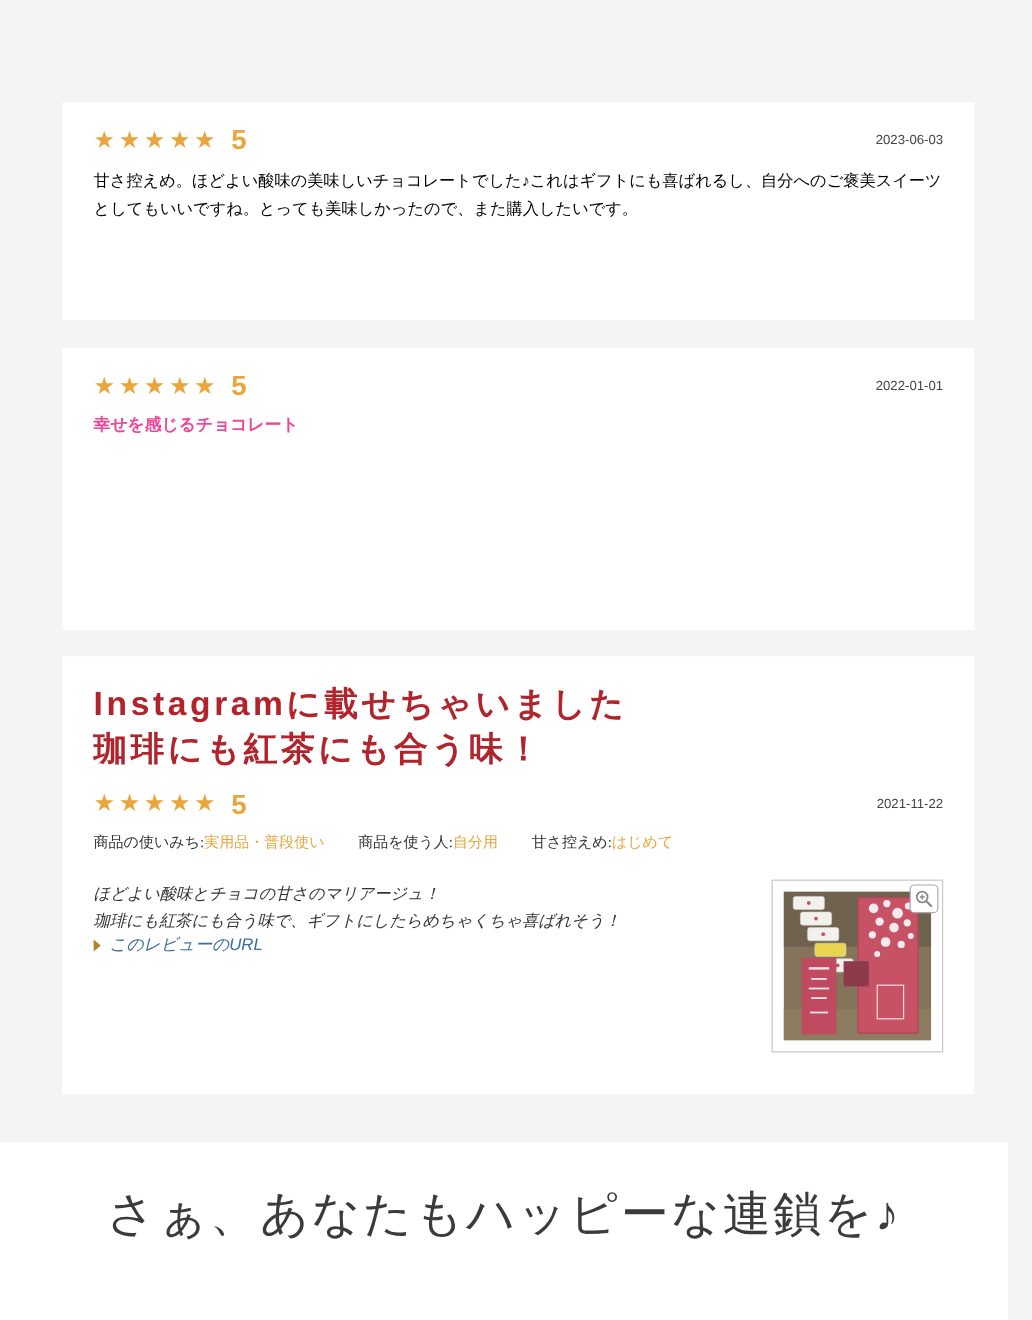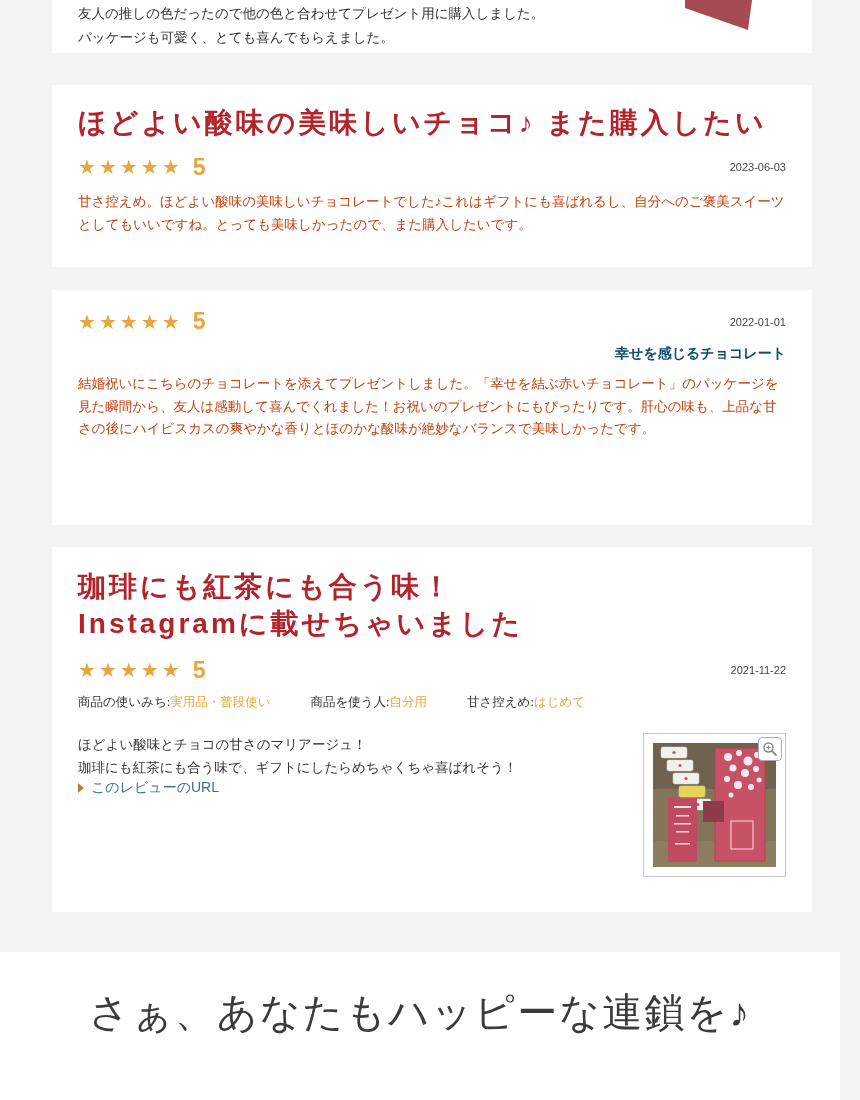--- a/index.html
+++ b/index.html
@@ -29,26 +29,26 @@
   .card-3{top:547px;height:365px;padding:22px 26px;}
   .review-title{
     margin:0 0 14px;
     font-size:28px;font-weight:bold;line-height:1.32;
     color:#b1242c;letter-spacing:3px;
   }
   .rating-row{display:flex;align-items:center;margin:0 0 12px;}
   .stars{color:#e9a63e;font-size:20px;letter-spacing:3px;line-height:1;}
   .rating-num{color:#e9a63e;font-size:23px;font-weight:bold;margin-left:10px;line-height:1;}
   .review-date{margin-left:auto;color:#444;font-size:11px;}
-  .review-body{margin:0;font-size:13.5px;line-height:1.68;color:#c2410c;}
-  .review-subtitle{margin:4px 0 10px;font-size:14px;font-weight:bold;color:#0c4a6e;text-align:right;}
-  .meta-row{display:flex;gap:40px;font-size:12.5px;margin:2px 0 22px;font-family:Liberation Serif, serif;}
+  .review-body{margin:0;font-size:13.5px;line-height:1.68;color:#000000;}
+  .review-subtitle{margin:4px 0 10px;font-size:14px;font-weight:bold;color:#ec4899;}
+  .meta-row{display:flex;gap:28px;font-size:12.5px;margin:2px 0 22px;font-family:Liberation Serif, serif;}
   .meta-label{color:#333;}
   .meta-value{color:#e9a63e;}
-  .content-row{display:flex;align-items:flex-start;}
+  .content-row{display:flex;align-items:flex-start;font-style:italic;}
   .content-left{flex:1;padding-right:22px;}
   .body-line{margin:0;font-size:13.5px;line-height:1.72;color:#333;}
   .link-row{display:flex;align-items:center;}
   .link-arrow{
     width:0;height:0;margin-right:7px;
     border-left:6px solid #b08230;
     border-top:5px solid transparent;
     border-bottom:5px solid transparent;
   }
   .review-link{color:#3c6e9f;font-size:14px;text-decoration:none;cursor:pointer;}
@@ -73,50 +73,43 @@
   .footer-headline{
     margin-top:34px;font-size:40px;font-weight:500;
     color:#3b3b3b;letter-spacing:2px;line-height:1.3;
   }
 </style>
 </head>
 <body>
 
 <div class="page">
 
-  <div class="card card-top">
-    <p>友人の推しの色だったので他の色と合わせてプレゼント用に購入しました。</p>
-    <p>パッケージも可愛く、とても喜んでもらえました。</p>
-    <div class="photo-corner"></div>
-  </div>
 
   <div class="card card-1">
-    <h2 class="review-title">ほどよい酸味の美味しいチョコ♪ また購入したい</h2>
     <div class="rating-row">
       <span class="stars">★★★★★</span>
       <span class="rating-num">5</span>
       <span class="review-date">2023-06-03</span>
     </div>
     <p class="review-body">甘さ控えめ。ほどよい酸味の美味しいチョコレートでした♪これはギフトにも喜ばれるし、自分へのご褒美スイーツとしてもいいですね。とっても美味しかったので、また購入したいです。</p>
   </div>
 
   <div class="card card-2">
     <div class="rating-row">
       <span class="stars">★★★★★</span>
       <span class="rating-num">5</span>
       <span class="review-date">2022-01-01</span>
     </div>
     <p class="review-subtitle">幸せを感じるチョコレート</p>
-    <p class="review-body">結婚祝いにこちらのチョコレートを添えてプレゼントしました。「幸せを結ぶ赤いチョコレート」のパッケージを見た瞬間から、友人は感動して喜んでくれました！お祝いのプレゼントにもぴったりです。肝心の味も、上品な甘さの後にハイビスカスの爽やかな香りとほのかな酸味が絶妙なバランスで美味しかったです。</p>
   </div>
 
   <div class="card card-3">
     <h2 class="review-title" style="margin-bottom:16px;">
+      <span style="display:block;">Instagramに載せちゃいました</span>
       <span style="display:block;">珈琲にも紅茶にも合う味！</span>
-      <span style="display:block;">Instagramに載せちゃいました</span>
     </h2>
     <div class="rating-row">
       <span class="stars">★★★★★</span>
       <span class="rating-num">5</span>
       <span class="review-date">2021-11-22</span>
     </div>
     <div class="meta-row">
       <span>
         <span class="meta-label">商品の使いみち:</span><span class="meta-value">実用品・普段使い</span>
       </span>

